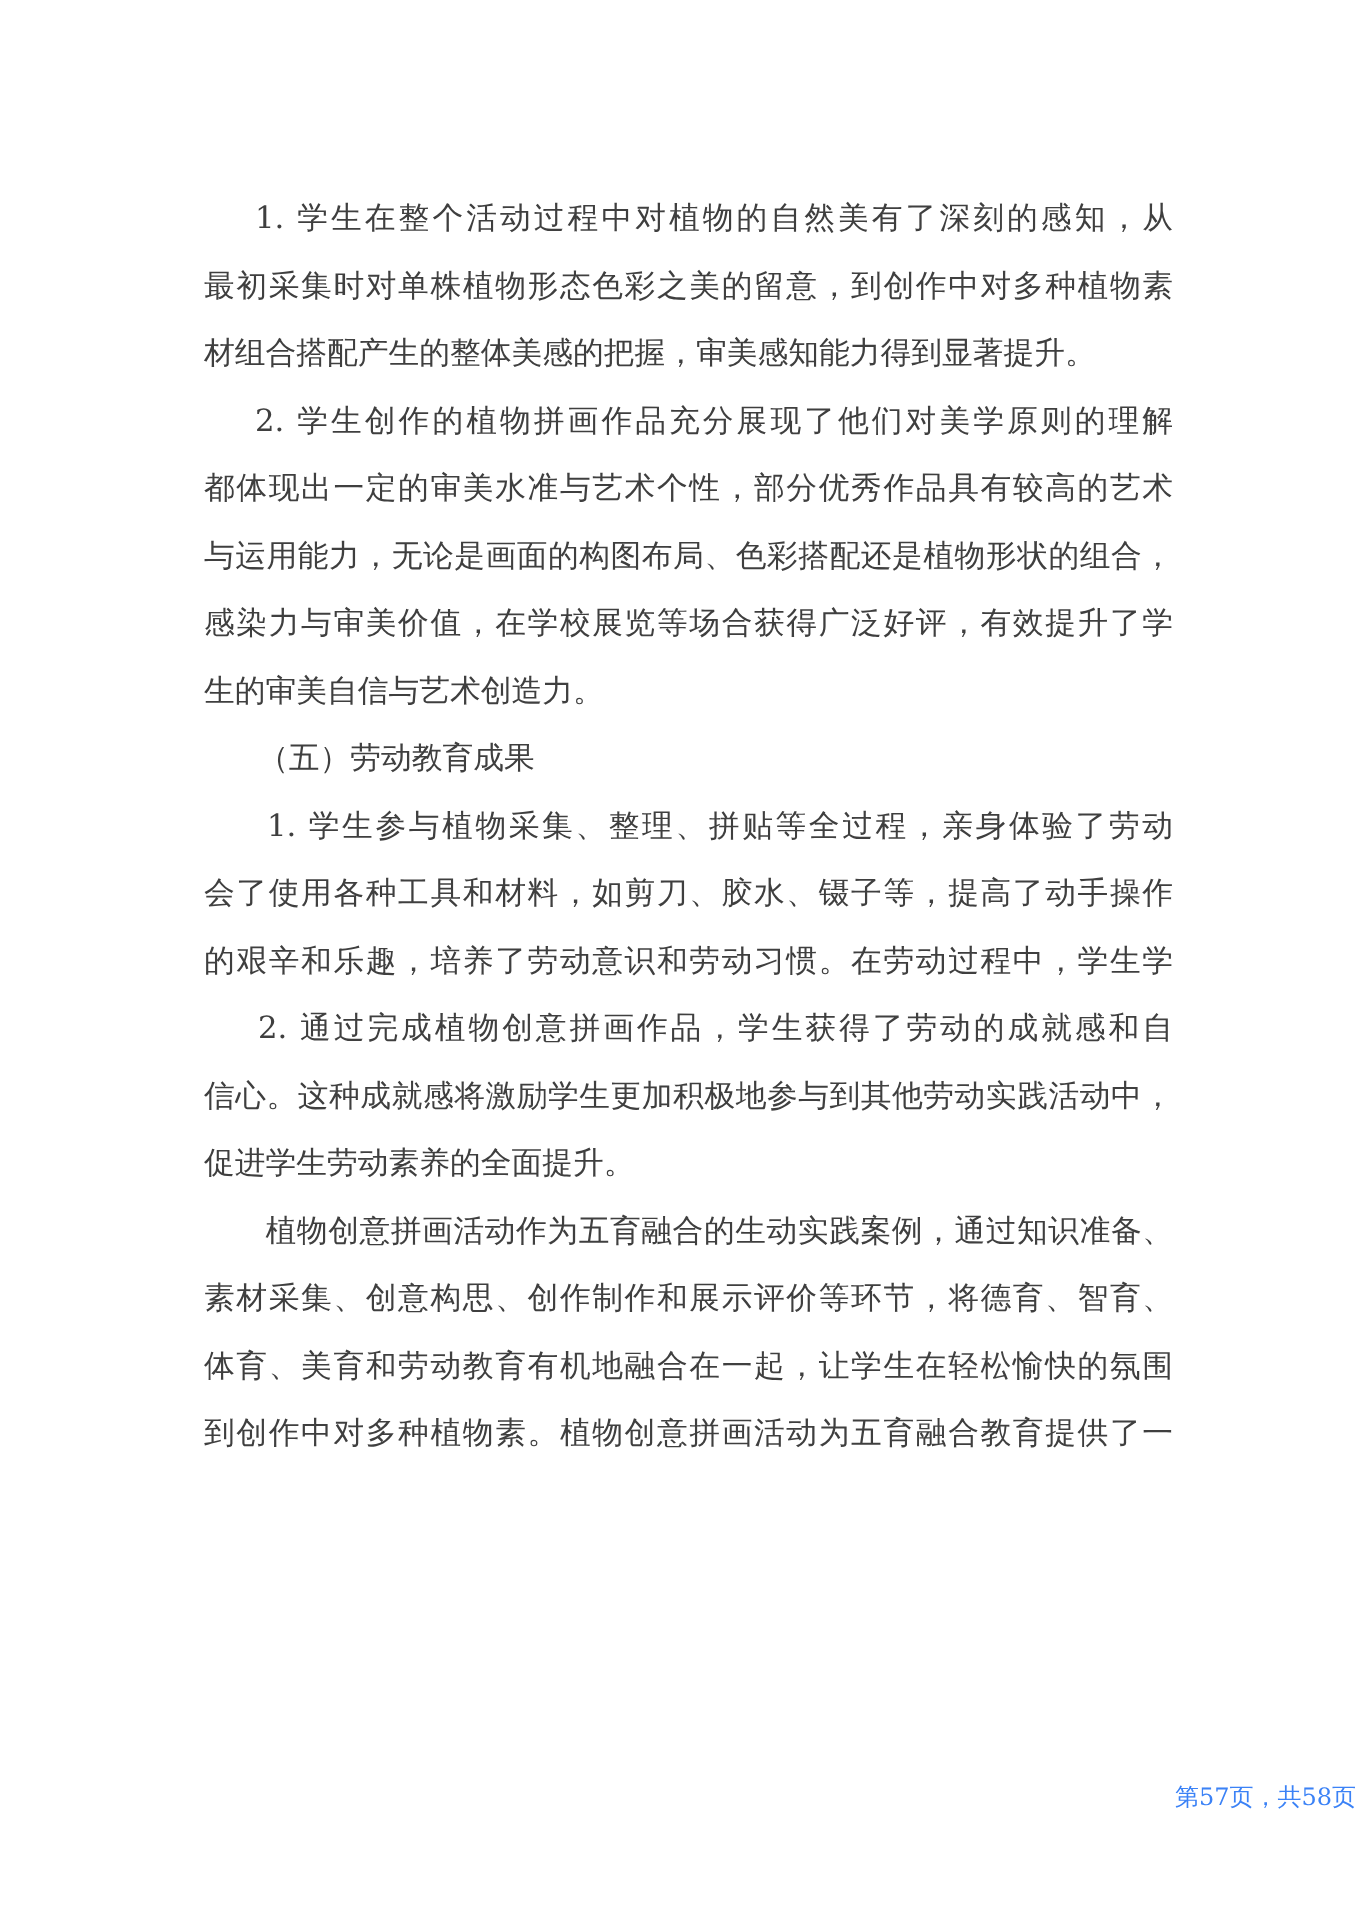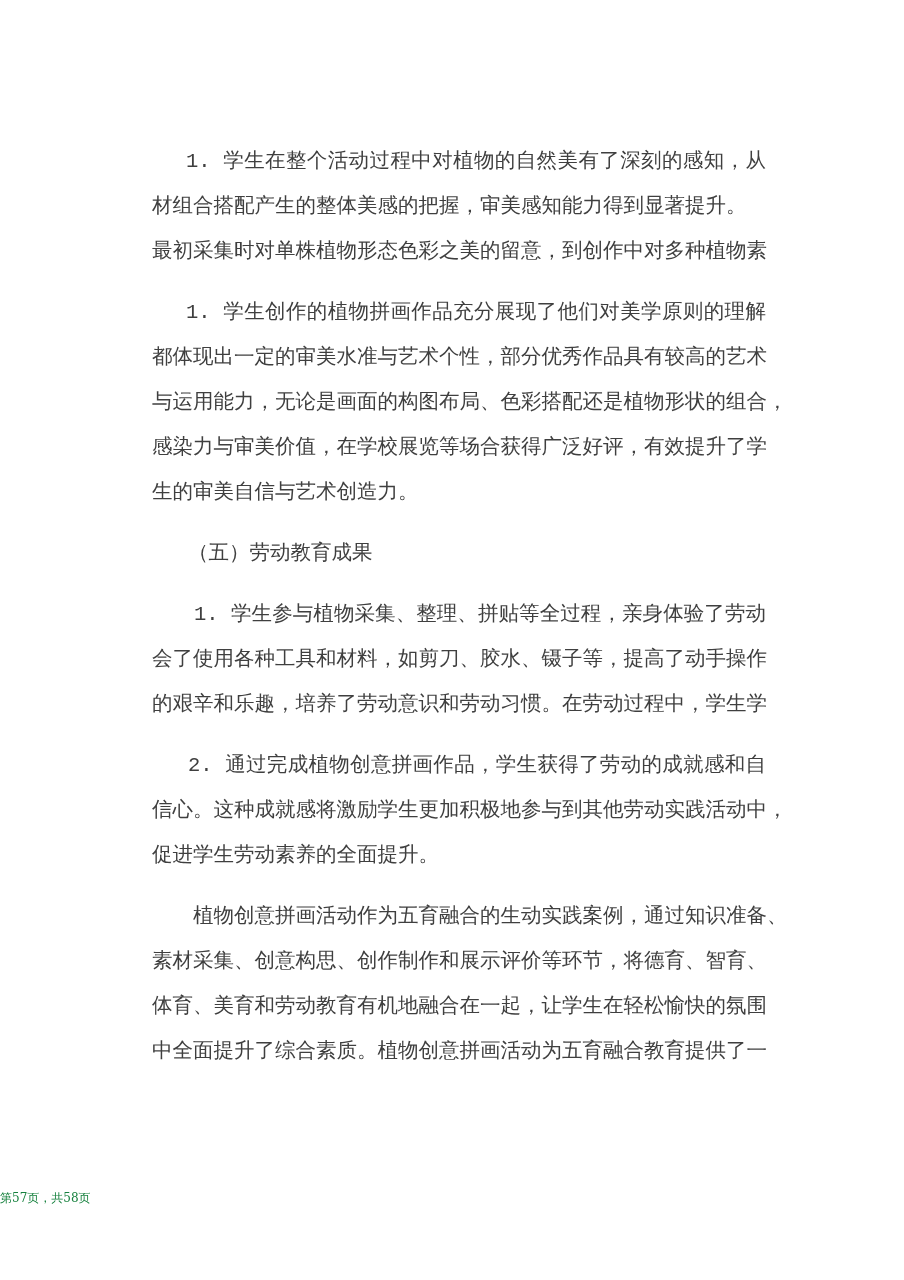--- a/index.html
+++ b/index.html
@@ -25,23 +25,22 @@
   .content {
     position: absolute;
     left: 136px;
     top: 123px;
     width: 646px;
     color: #3f3f3f;
     font-size: 20.5px;
     font-weight: 400;
   }
   .para {
-    margin: 16px;
+    margin: 0;
     padding: 0;
-    font-family: Liberation Mono, monospace;
   }
   .line {
     display: block;
     height: 45px;
     line-height: 45px;
     text-align: justify;
     text-align-last: justify;
     text-justify: inter-character;
     white-space: nowrap;
     overflow: visible;
@@ -53,40 +52,40 @@
   .ind-36 { text-indent: 36px; }
   .ind-41 { text-indent: 41px; }
   .ind-42 { text-indent: 42px; }
   .footer {
     position: absolute;
     left: 0;
     top: 1186px;
     width: 904px;
     height: 24px;
     line-height: 24px;
-    text-align: left;
-    color: #15803d;
-    font-size: 12px;
+    text-align: right;
+    color: #3b82f6;
+    font-size: 16px;
   }
 </style>
 </head>
 <body>
 
 <div class="page">
 
   <div class="content">
 
     <div class="para">
       <div class="line ind-34">1. 学生在整个活动过程中对植物的自然美有了深刻的感知，从</div>
+      <div class="line">最初采集时对单株植物形态色彩之美的留意，到创作中对多种植物素</div>
       <div class="line last">材组合搭配产生的整体美感的把握，审美感知能力得到显著提升。</div>
-      <div class="line">最初采集时对单株植物形态色彩之美的留意，到创作中对多种植物素</div>
     </div>
 
     <div class="para">
-      <div class="line ind-34">1. 学生创作的植物拼画作品充分展现了他们对美学原则的理解</div>
+      <div class="line ind-34">2. 学生创作的植物拼画作品充分展现了他们对美学原则的理解</div>
       <div class="line">都体现出一定的审美水准与艺术个性，部分优秀作品具有较高的艺术</div>
       <div class="line">与运用能力，无论是画面的构图布局、色彩搭配还是植物形状的组合，</div>
       <div class="line">感染力与审美价值，在学校展览等场合获得广泛好评，有效提升了学</div>
       <div class="line last">生的审美自信与艺术创造力。</div>
     </div>
 
     <div class="para">
       <div class="line last ind-36">（五）劳动教育成果</div>
     </div>
 
@@ -99,21 +98,21 @@
     <div class="para">
       <div class="line ind-36">2. 通过完成植物创意拼画作品，学生获得了劳动的成就感和自</div>
       <div class="line">信心。这种成就感将激励学生更加积极地参与到其他劳动实践活动中，</div>
       <div class="line last">促进学生劳动素养的全面提升。</div>
     </div>
 
     <div class="para">
       <div class="line ind-41">植物创意拼画活动作为五育融合的生动实践案例，通过知识准备、</div>
       <div class="line">素材采集、创意构思、创作制作和展示评价等环节，将德育、智育、</div>
       <div class="line">体育、美育和劳动教育有机地融合在一起，让学生在轻松愉快的氛围</div>
-      <div class="line">中全面提升了综合素质。植物创意拼画活动为五育融合教育提供了一</div>
+      <div class="line">到创作中对多种植物素。植物创意拼画活动为五育融合教育提供了一</div>
     </div>
 
   </div>
 
   <div class="footer">
     <span>第57页，共58页</span>
   </div>
 
 </div>
 

